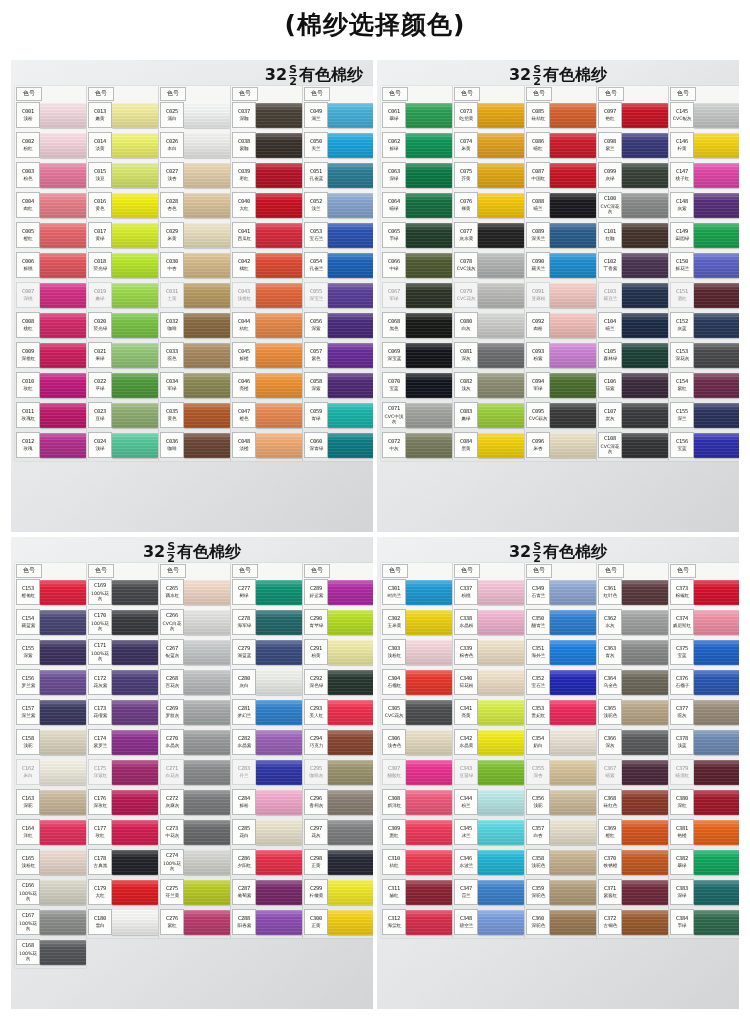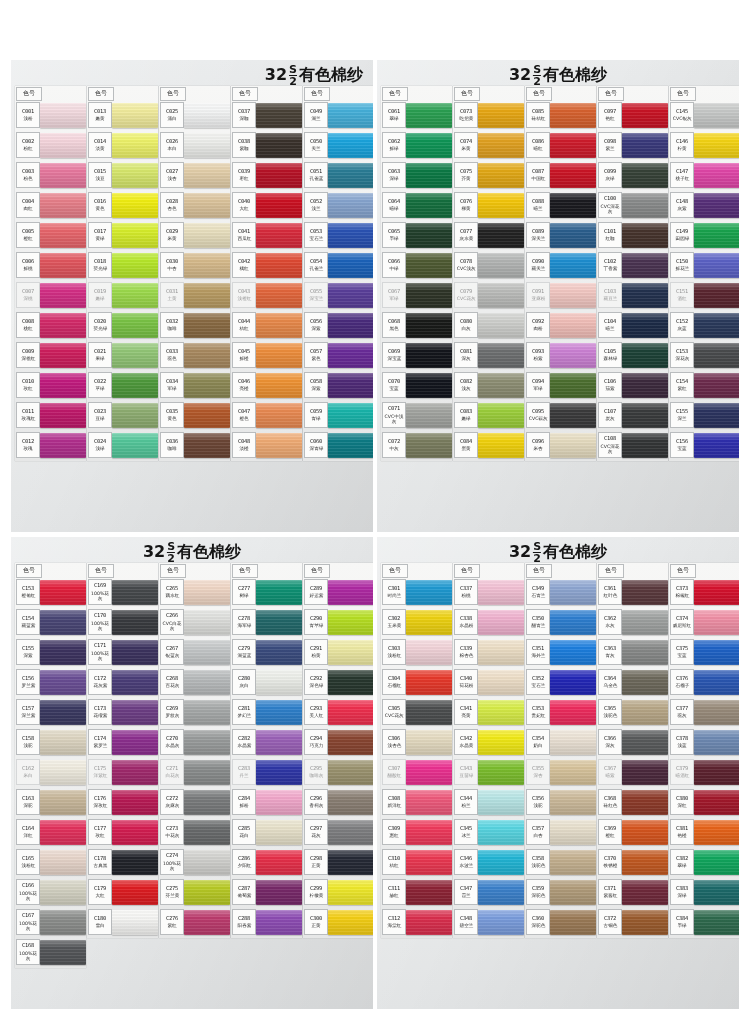--- a/index.html
+++ b/index.html
@@ -140,20 +140,21 @@
     content:"";position:absolute;left:0;top:0;right:0;bottom:0;
     background:linear-gradient(180deg,rgba(255,255,255,.28),rgba(255,255,255,0) 30%,rgba(0,0,0,.12));
   }
   .tag.faded{opacity:.45;}
 </style>
 </head>
 <body>
 
 <div id="page">
 
+  <div class="page-title">(棉纱选择颜色)</div>
 
   <div class="panels">
     <div class="panel p1">
       <div class="paper"></div>
       <div class="panel-header">
         <span>32</span><span class="frac"><span class="num">S</span><span class="den">2</span></span><span>有色棉纱</span>
       </div>
       <div class="cols">
           <div class="col">
             <div class="strip-bg"></div>

